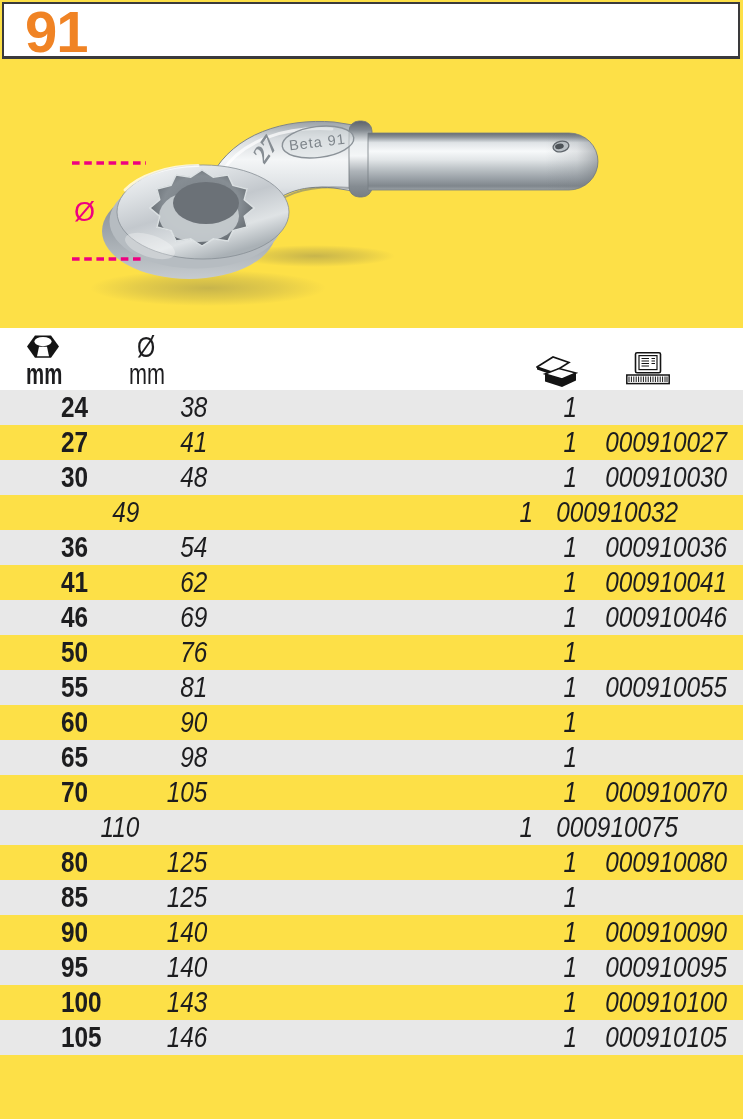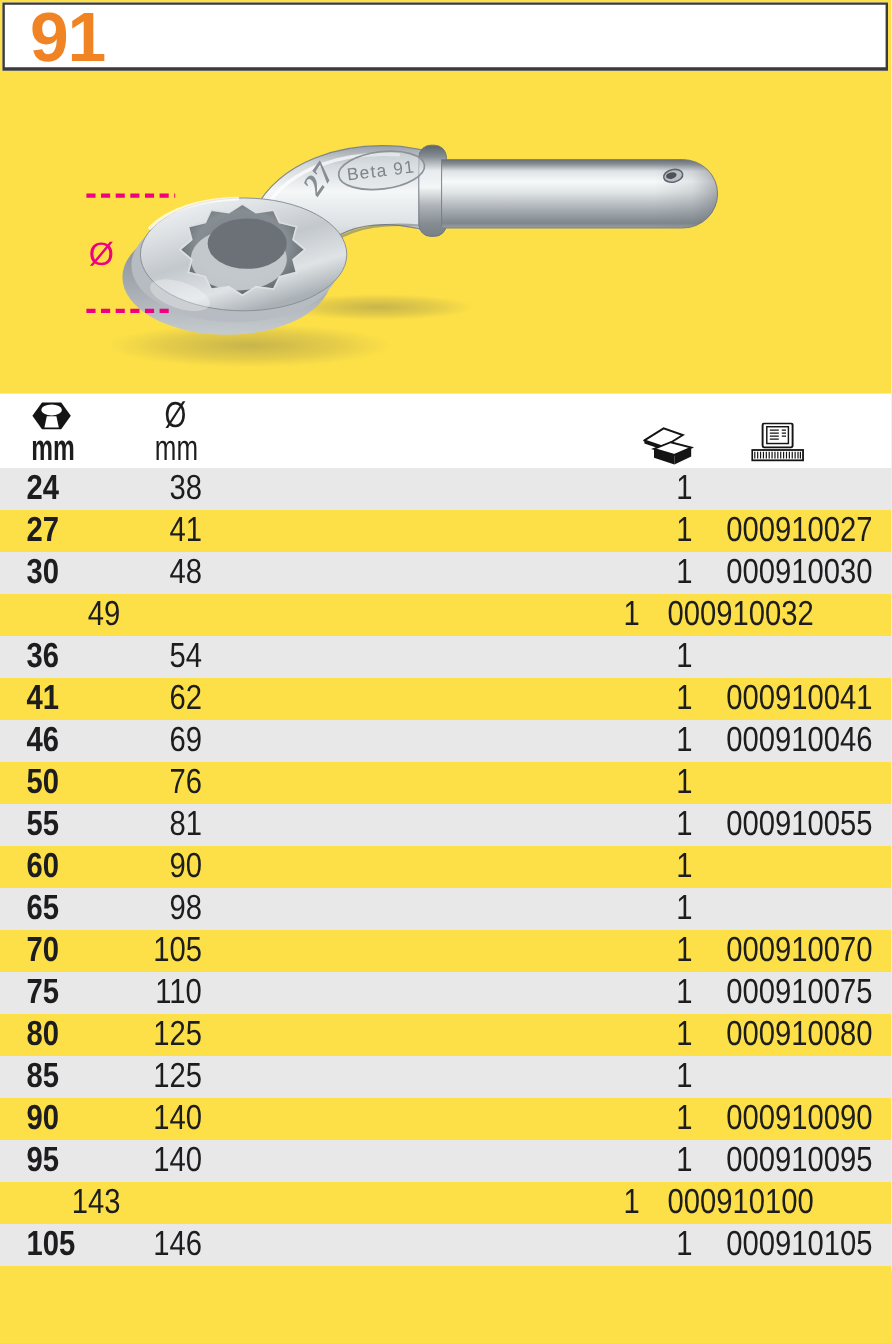--- a/index.html
+++ b/index.html
@@ -22,27 +22,27 @@
   .diam-sym{position:absolute;left:137px;top:4px;font-size:30px;line-height:30px;}
   .unit2{position:absolute;left:129px;top:32px;font-size:30px;line-height:28px;}
   .box-ico{position:absolute;left:536px;top:27px;}
   .pc-ico{position:absolute;left:626px;top:24px;}
   .sx{display:inline-block;transform:scaleX(.68);transform-origin:0 50%;}
   .sx2{display:inline-block;transform:scaleX(.78);transform-origin:0 50%;}
 
   
   .rows{position:absolute;left:0;top:390px;right:0;}
   .row{height:35px;display:grid;grid-template-columns:100px 68px 1fr 44px 150px;
-       padding-right:16px;align-items:center;}
+       padding-right:16px;align-items:center;padding-left:39px;}
   .row:nth-child(odd){background:#e8e8e8;}
   .c{font-size:29px;line-height:35px;white-space:nowrap;}
   .c .t{display:inline-block;transform:scaleX(.84);}
   .c-size{font-weight:bold;padding-left:22px;text-align:left;}
   .c-size .t{transform-origin:0 50%;}
-  .c-dia,.c-pack,.c-code{text-align:right;}
+  .c-dia,.c-pack,.c-code{text-align:right;font-style:italic;}
   .c-dia .t,.c-pack .t,.c-code .t{transform-origin:100% 50%;}
 </style>
 </head>
 <body>
 
 <div class="sheet">
 
   <div class="header-box">
     <div class="header-code" style="color:#f08324">91</div>
   </div>
@@ -224,20 +224,21 @@
         <div class="c c-dia"><span class="t">49</span></div>
         <div class="c c-sp"></div>
         <div class="c c-pack"><span class="t">1</span></div>
         <div class="c c-code"><span class="t">000910032</span></div>
       </div>
       <div class="row">
         <div class="c c-size"><span class="t">36</span></div>
         <div class="c c-dia"><span class="t">54</span></div>
         <div class="c c-sp"></div>
         <div class="c c-pack"><span class="t">1</span></div>
+        <div class="c c-code"><span class="t">000910036</span></div>
       </div>
       <div class="row">
         <div class="c c-size"><span class="t">41</span></div>
         <div class="c c-dia"><span class="t">62</span></div>
         <div class="c c-sp"></div>
         <div class="c c-pack"><span class="t">1</span></div>
         <div class="c c-code"><span class="t">000910041</span></div>
       </div>
       <div class="row">
         <div class="c c-size"><span class="t">46</span></div>
@@ -272,21 +273,20 @@
         <div class="c c-pack"><span class="t">1</span></div>
       </div>
       <div class="row">
         <div class="c c-size"><span class="t">70</span></div>
         <div class="c c-dia"><span class="t">105</span></div>
         <div class="c c-sp"></div>
         <div class="c c-pack"><span class="t">1</span></div>
         <div class="c c-code"><span class="t">000910070</span></div>
       </div>
       <div class="row">
-        <div class="c c-size"><span class="t">75</span></div>
         <div class="c c-dia"><span class="t">110</span></div>
         <div class="c c-sp"></div>
         <div class="c c-pack"><span class="t">1</span></div>
         <div class="c c-code"><span class="t">000910075</span></div>
       </div>
       <div class="row">
         <div class="c c-size"><span class="t">80</span></div>
         <div class="c c-dia"><span class="t">125</span></div>
         <div class="c c-sp"></div>
         <div class="c c-pack"><span class="t">1</span></div>
@@ -306,20 +306,21 @@
         <div class="c c-code"><span class="t">000910090</span></div>
       </div>
       <div class="row">
         <div class="c c-size"><span class="t">95</span></div>
         <div class="c c-dia"><span class="t">140</span></div>
         <div class="c c-sp"></div>
         <div class="c c-pack"><span class="t">1</span></div>
         <div class="c c-code"><span class="t">000910095</span></div>
       </div>
       <div class="row">
+        <div class="c c-size"><span class="t">100</span></div>
         <div class="c c-dia"><span class="t">143</span></div>
         <div class="c c-sp"></div>
         <div class="c c-pack"><span class="t">1</span></div>
         <div class="c c-code"><span class="t">000910100</span></div>
       </div>
       <div class="row">
         <div class="c c-size"><span class="t">105</span></div>
         <div class="c c-dia"><span class="t">146</span></div>
         <div class="c c-sp"></div>
         <div class="c c-pack"><span class="t">1</span></div>

